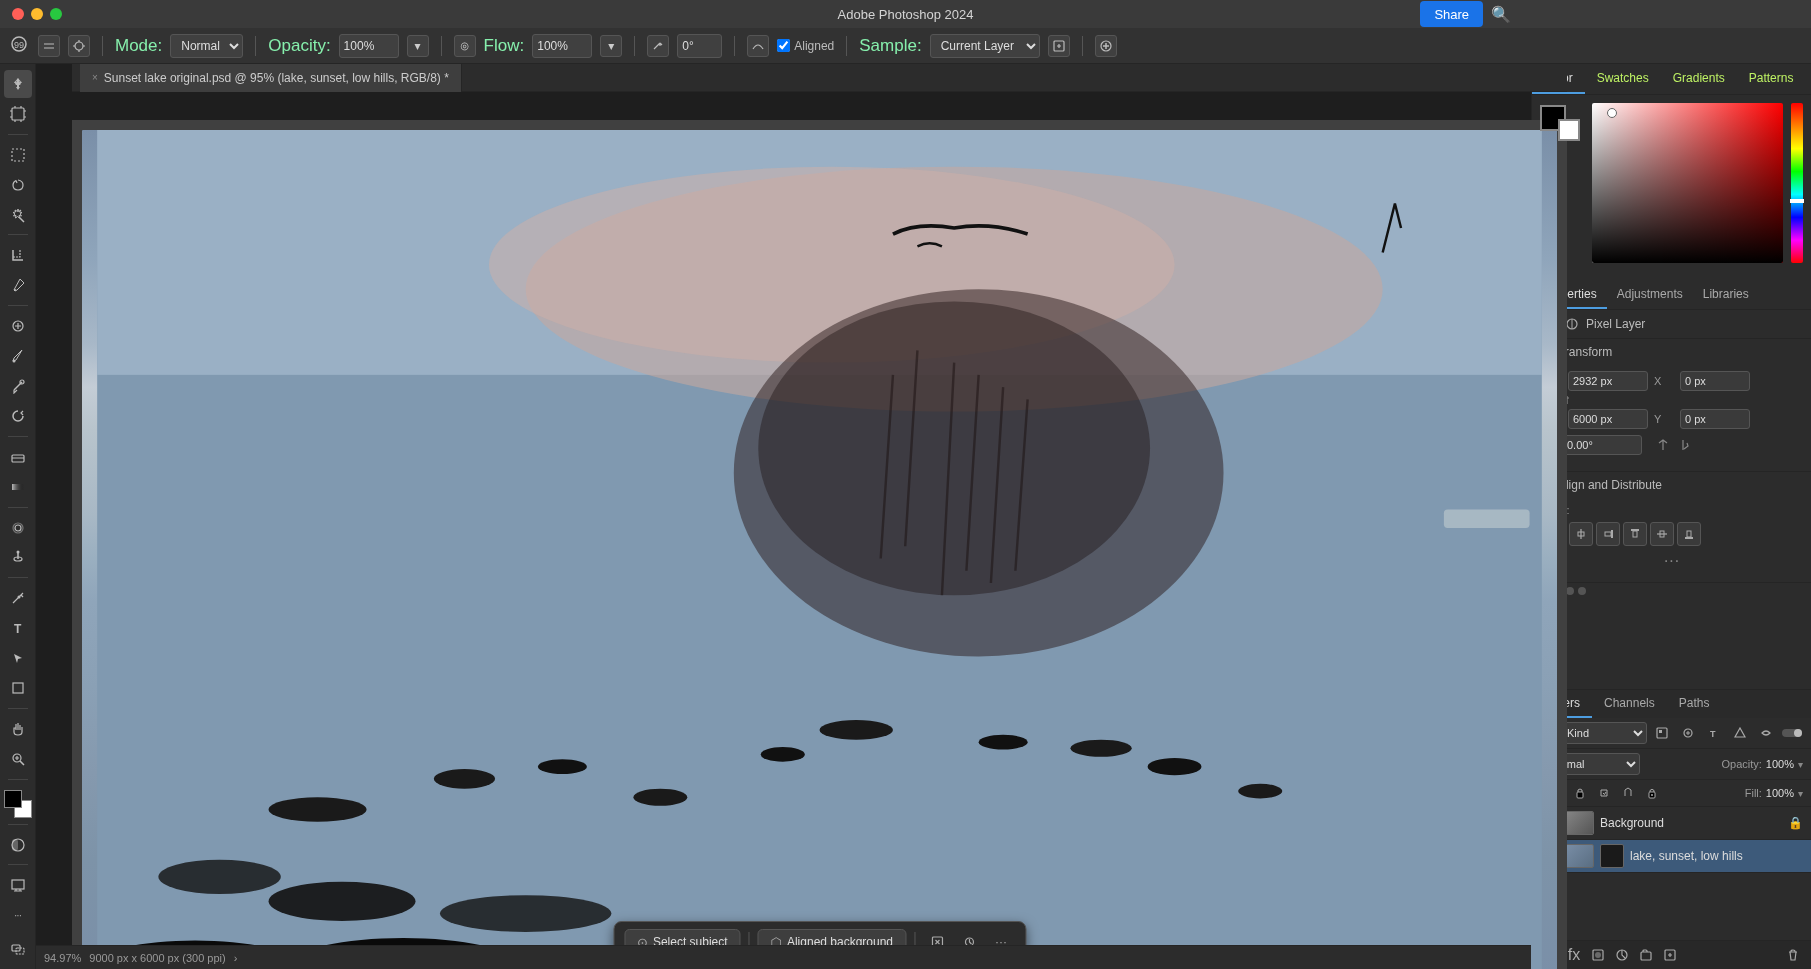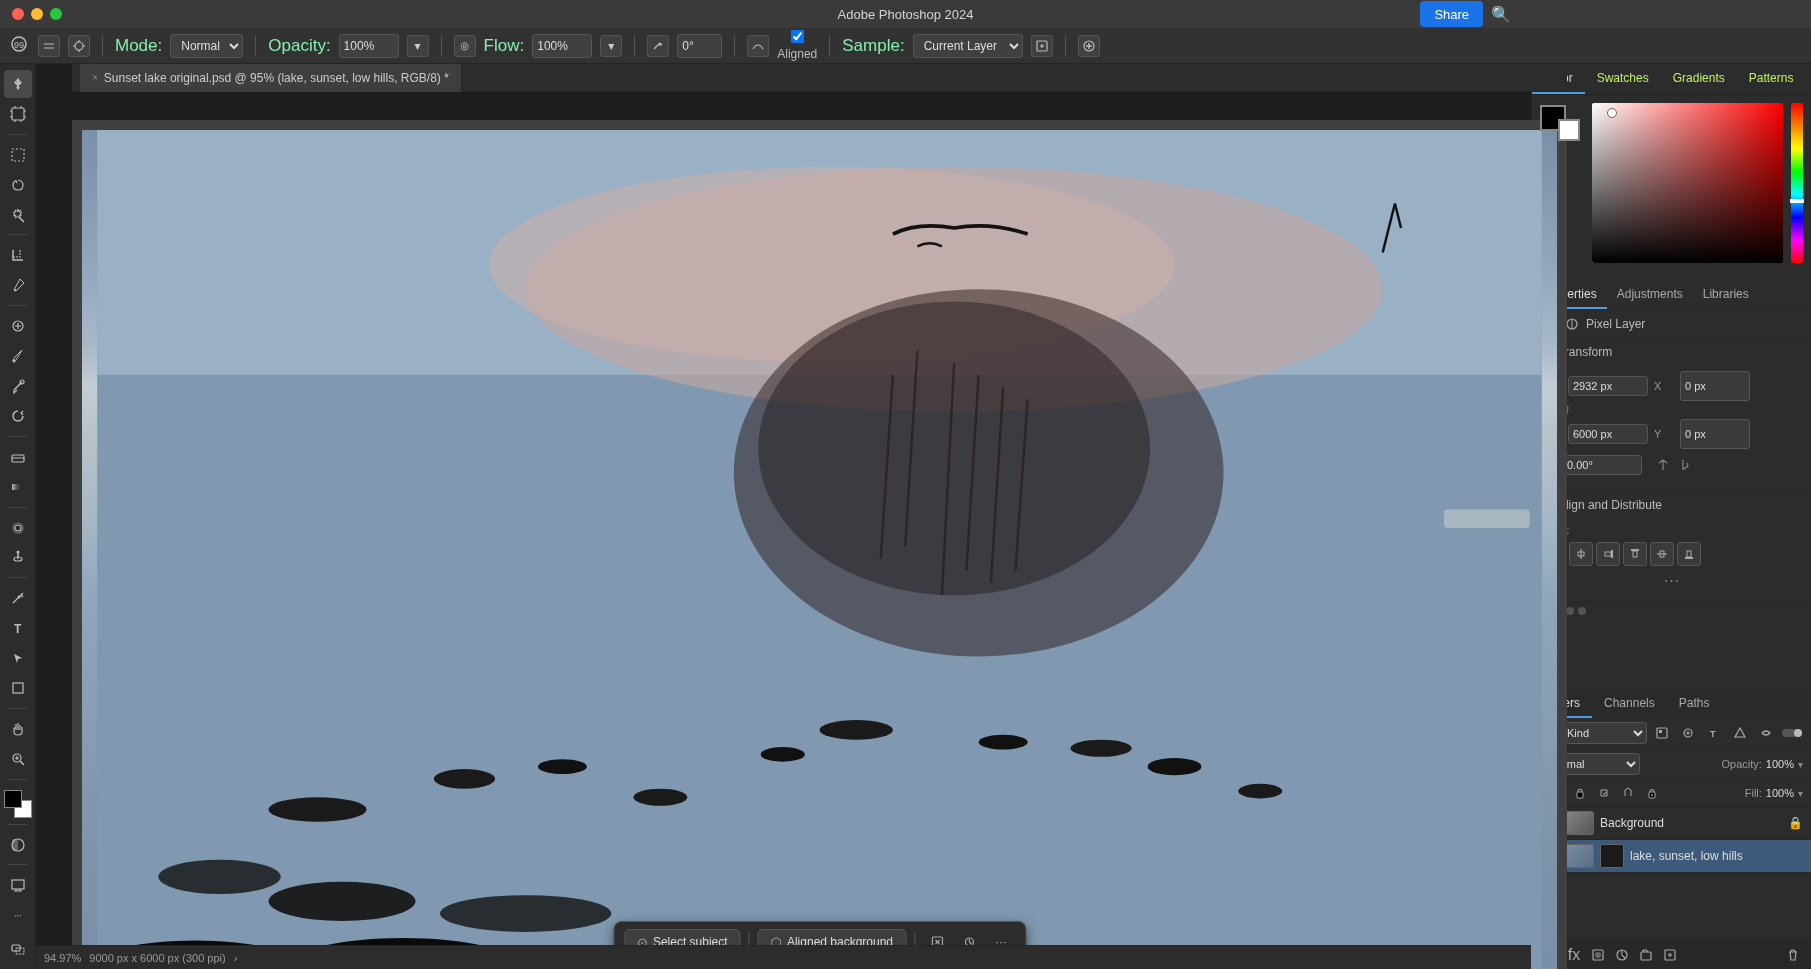--- a/index.html
+++ b/index.html
@@ -75,21 +75,21 @@
       border-radius: 3px;
       height: 24px;
       width: 60px;
       display: flex; align-items: center;
     }
     .opt-separator {
       width: 1px; height: 20px;
       background: #555;
       margin: 0 4px;
     }
-    .opt-checkbox { color: #bbb; font-size: 12px; display: flex; align-items: center; gap: 4px; flex-direction: column; }
+    .opt-checkbox { color: #bbb; font-size: 12px; display: flex; align-items: center; gap: 4px; }
     .opt-btn {
       width: 22px; height: 22px;
       background: #404040;
       border: 1px solid #555;
       border-radius: 3px;
       color: #ccc;
       display: flex; align-items: center; justify-content: center;
       font-size: 12px;
       cursor: pointer;
     }
@@ -418,21 +418,21 @@
       height: 20px;
     }
     .props-input-sm {
       background: #3a3a3a;
       border: 1px solid #555;
       color: #ddd;
       font-size: 11px;
       padding: 2px 4px;
       border-radius: 3px;
       width: 70px;
-      height: 30px;
+      height: 20px;
     }
     .align-btns {
       display: flex;
       gap: 3px;
       flex-wrap: wrap;
     }
     .align-btn {
       width: 24px; height: 24px;
       background: #3a3a3a;
       border: 1px solid #555;

